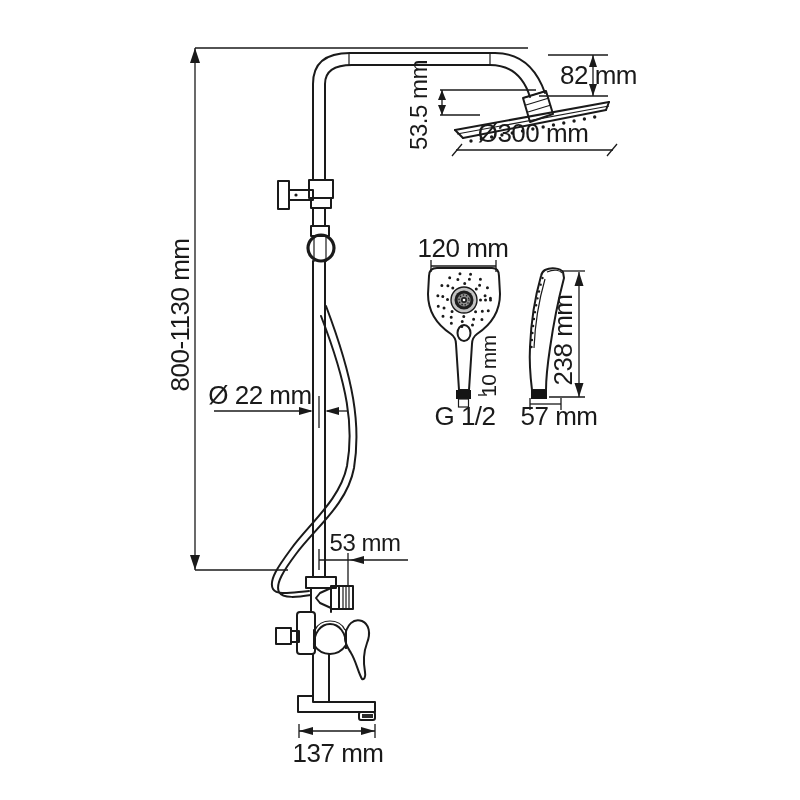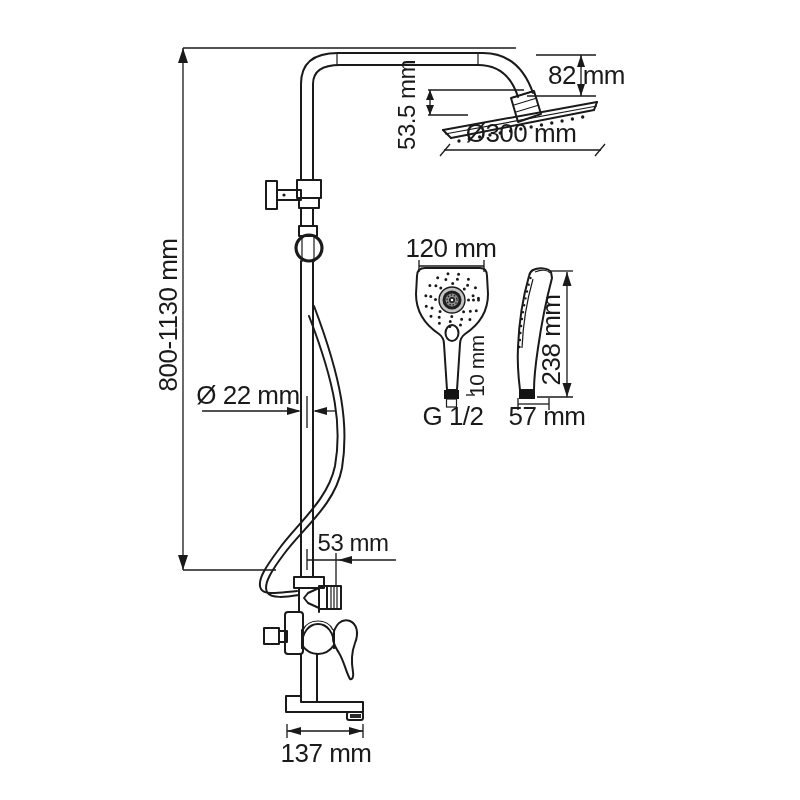--- a/index.html
+++ b/index.html
@@ -1,16 +1,16 @@
 <!DOCTYPE html>
 <html><head>
 <meta charset="utf-8">
 <style>
   html,body{margin:0;padding:0;background:#ffffff;}
-  .canvas{width:780px;height:800px;background:#ffffff;position:relative;}
+  .canvas{width:780px;height:800px;background:#ffffff;position:relative;margin-left:12px;}
   svg text{
     font-family:"Liberation Sans", sans-serif;
     font-size:26px;
     letter-spacing:-0.5px;
     fill:#1a1a1a;
   }
   svg text.small{font-size:24px;}
   svg text.vsmall{font-size:21px;}
   .part{stroke:#1a1a1a;stroke-width:2;fill:none;stroke-linecap:round;stroke-linejoin:round;}
   .thin{stroke:#1a1a1a;stroke-width:1.2;fill:none;}

